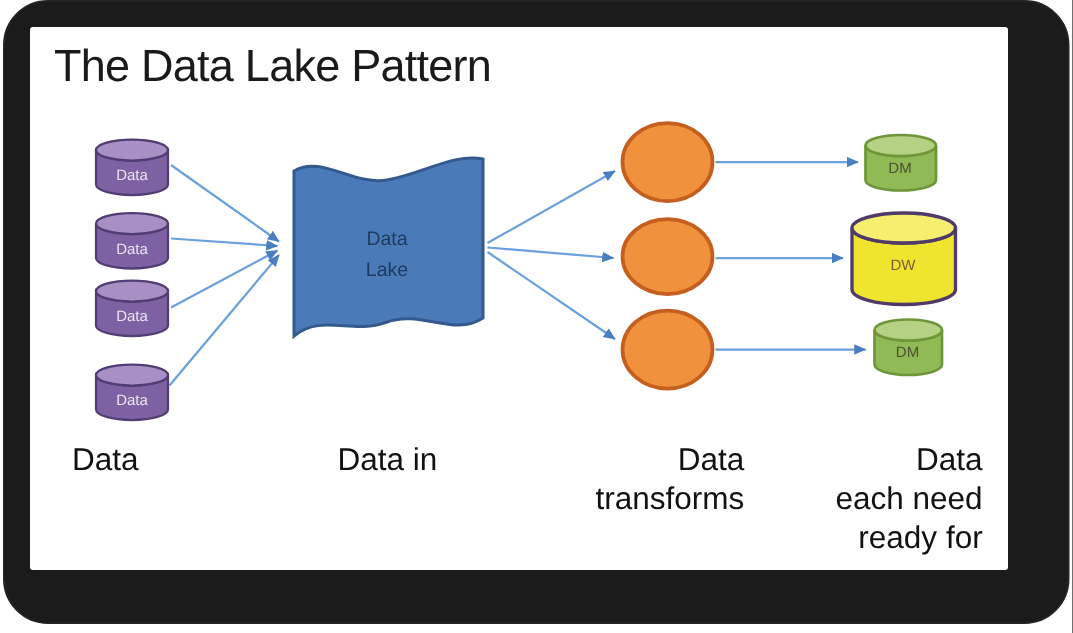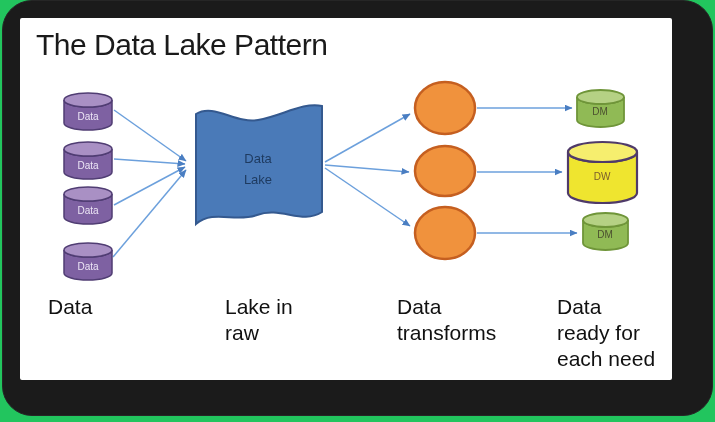--- a/index.html
+++ b/index.html
@@ -1,17 +1,17 @@
 <!DOCTYPE html>
 <html><head>
 <meta charset="utf-8">
 <style>
   html,body{margin:0;padding:0;background:#000;}
-  .stage{position:relative;width:715px;height:422px;background:#22c55e;overflow:hidden;
-         font-family:"Liberation Sans",sans-serif;}
+  .stage{position:relative;width:715px;height:422px;background:#ffffff;overflow:hidden;
+         font-family:"Liberation Sans",sans-serif;text-align:right;}
   .frame{position:absolute;left:2px;top:0px;width:709px;height:414px;
          background:#1b1b1b;border-radius:30px;border:1px solid #262626;}
   .slide{position:absolute;left:20px;top:18px;width:652px;height:362px;
          background:#ffffff;border-radius:2px;}
   .title{position:absolute;left:36px;top:28px;font-size:30px;font-weight:500;
          color:#1a1a1a;letter-spacing:-0.5px;white-space:nowrap;}
   .diagram{position:absolute;left:0;top:0;width:715px;height:422px;}
   .caption{position:absolute;font-size:21px;line-height:26px;color:#111111;}
   .caption div{white-space:nowrap;}
   .cap1{left:48px;top:294px;}
@@ -101,25 +101,24 @@
       <path d="M583,220 V243 A22.5,7 0 0 0 628,243 V220 A22.5,7 0 0 1 583,220 Z" stroke="#6f9539" stroke-width="1.8" fill="#90ba55"></path>
       <ellipse cx="605.5" cy="220" rx="22.5" ry="7" stroke="#6f9539" stroke-width="1.8" fill="#b5d184"></ellipse>
       <text x="605" y="238" text-anchor="middle" font-size="10" fill="#4c5130">DM</text>
     </g>
   </svg>
 
   <div class="caption cap1">
     <div>Data</div>
   </div>
   <div class="caption cap2">
-    <div>Lake in</div>
-    <div>raw</div>
+    <div>Data in</div>
   </div>
   <div class="caption cap3">
     <div>Data</div>
     <div>transforms</div>
   </div>
   <div class="caption cap4">
     <div>Data</div>
+    <div>each need</div>
     <div>ready for</div>
-    <div>each need</div>
   </div>
 </div>
 
 </body></html>

